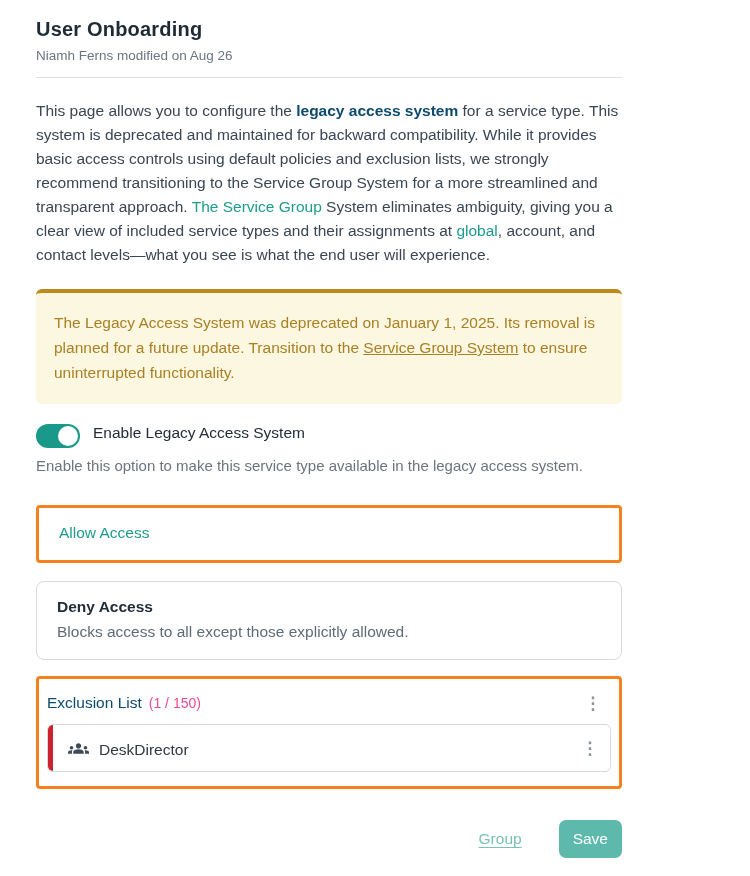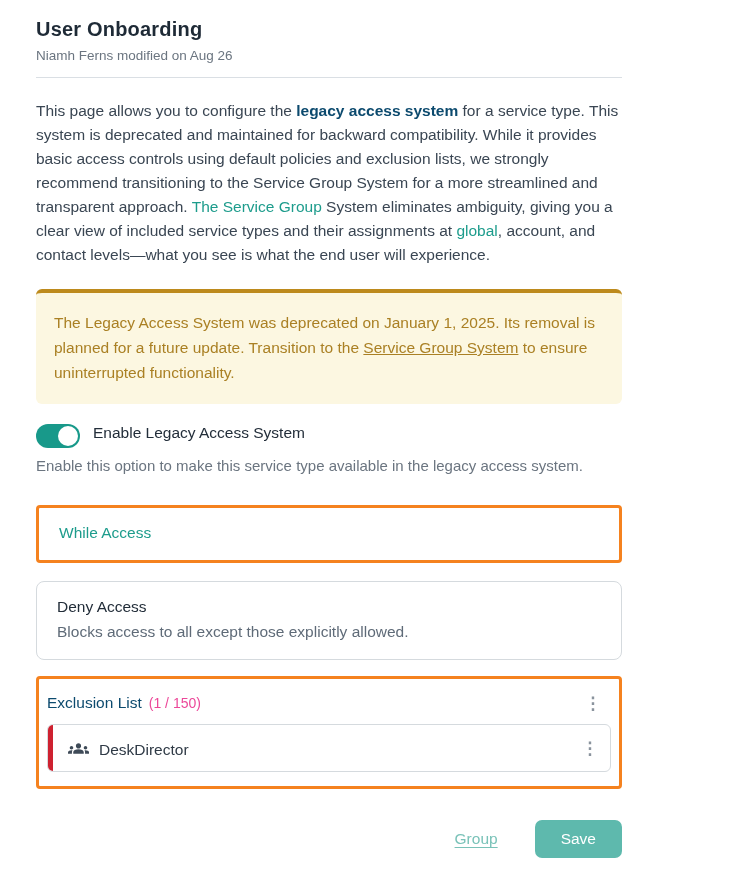--- a/index.html
+++ b/index.html
@@ -29,21 +29,21 @@
             position: relative; cursor: pointer; flex: 0 0 auto; }
   .toggle .knob { position: absolute; top: 2px; right: 2px; width: 20px; height: 20px;
                   border-radius: 50%; background: #ffffff; }
   .toggle-label { margin-left: 13px; font-size: 15.5px; color: #232e3a; }
   .toggle-helper { margin-top: 9px; font-size: 15px; color: #6b7580; }
 
   
   .option-card { border-radius: 8px; padding: 16px 20px 18px 20px; cursor: pointer; }
   .card-allow { margin-top: 31px; border: 3px solid #f5821f; border-radius: 4px; }
   .card-deny { margin-top: 18px; border: 1px solid #d5dade; }
-  .card-title { font-size: 15.5px; font-weight: 400; }
+  .card-title { font-size: 15.5px; font-weight: 700; }
   .card-allow .card-title { color: #1d9c8c; font-weight: 500; }
   .card-deny .card-title { color: #222d39; }
   .card-desc { margin-top: 7px; font-size: 15.5px; color: #5f6b78; }
 
   
   .exclusion { margin-top: 16px; border: 3px solid #f5821f; border-radius: 4px;
                padding: 9px 8px 14px 8px; }
   .exclusion-header { display: flex; align-items: center; padding: 4px 6px 10px 0; }
   .exclusion-title { font-size: 15.5px; color: #0c4a6e; }
   .exclusion-count { margin-left: 7px; font-size: 14px; color: #ec4899; }
@@ -59,21 +59,21 @@
   .item-label { margin-left: 10px; font-size: 15.5px; color: #2f3a46; }
   .exclusion-item .kebab { margin-right: 2px; }
 
   
   .footer { margin-top: 31px; display: flex; justify-content: flex-end; align-items: center;
             gap: 37px; }
   .cancel-link { font-size: 15.5px; color: #79c2b8; text-decoration: underline;
                  text-underline-offset: 3px; cursor: pointer; }
   .save-button { background: #5eb9ad; color: #ffffff; border: none; border-radius: 7px;
                  font-size: 15.5px; font-family: "Liberation Sans", sans-serif;
-                 padding: 10px 26px; cursor: pointer; }
+                 padding: 10px 14px; cursor: pointer; }
 </style>
 </head>
 <body>
 
 <div class="container">
 
   <div>
     <div class="page-title">User Onboarding</div>
     <div class="page-subtitle">Niamh Ferns modified on Aug 26</div>
     <hr class="header-divider">
@@ -85,21 +85,21 @@
 
   <div class="toggle-row">
     <div class="toggle">
       <div class="knob"></div>
     </div>
     <span class="toggle-label">Enable Legacy Access System</span>
   </div>
   <div class="toggle-helper">Enable this option to make this service type available in the legacy access system.</div>
 
   <div class="option-card card-allow">
-    <div class="card-title">While Access</div>
+    <div class="card-title">Allow Access</div>
   </div>
 
   <div class="option-card card-deny">
     <div class="card-title">Deny Access</div>
     <div class="card-desc">Blocks access to all except those explicitly allowed.</div>
   </div>
 
   <div class="exclusion">
     <div class="exclusion-header">
       <span class="exclusion-title">Exclusion List</span>

